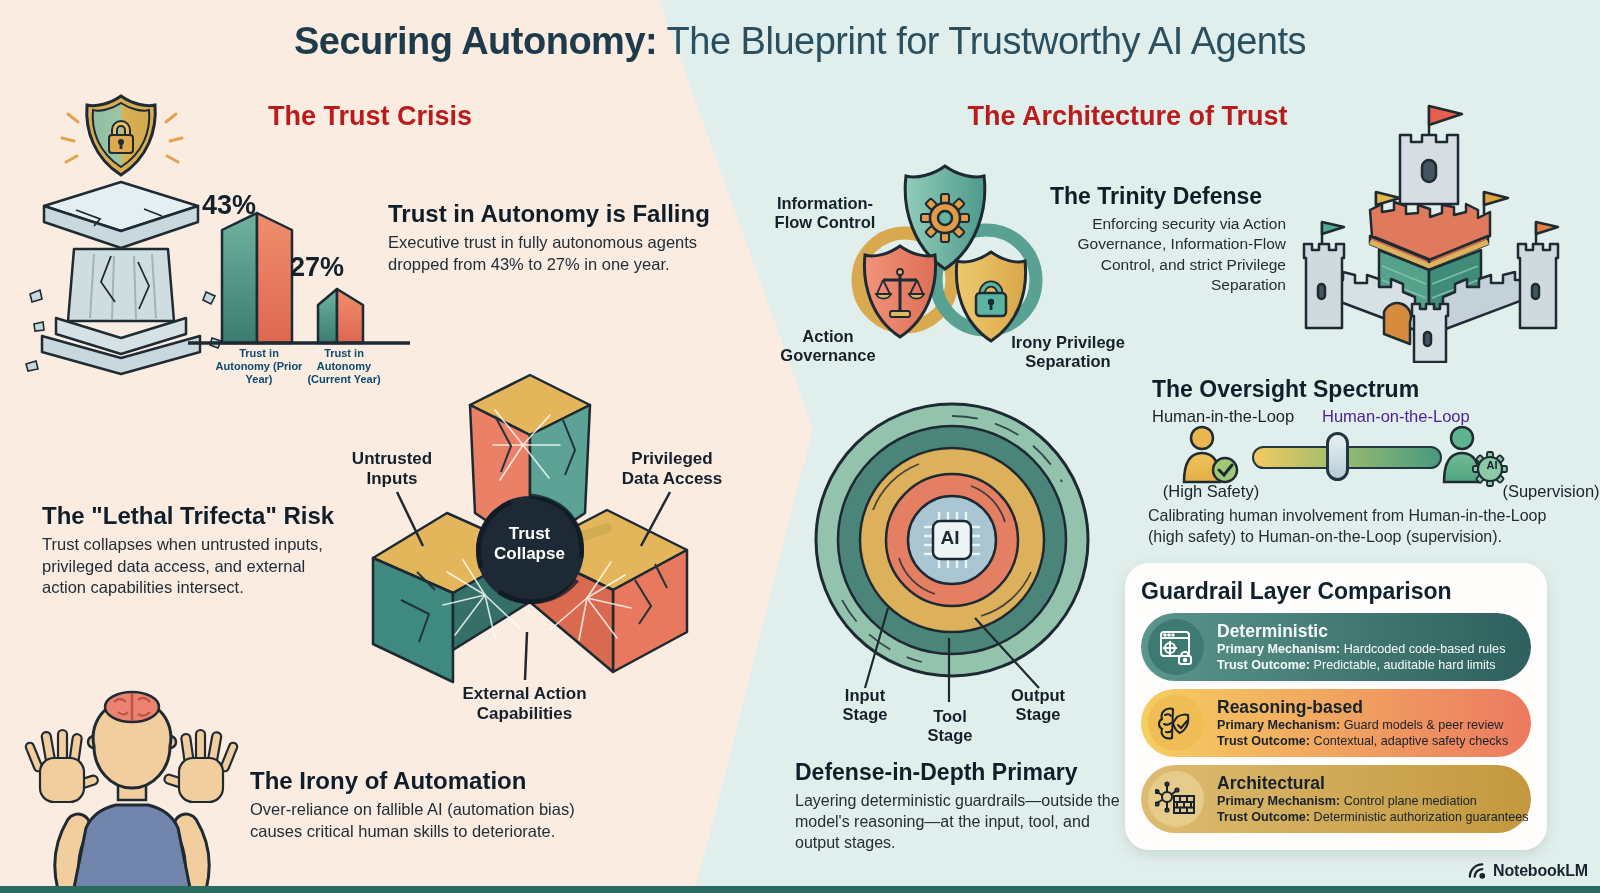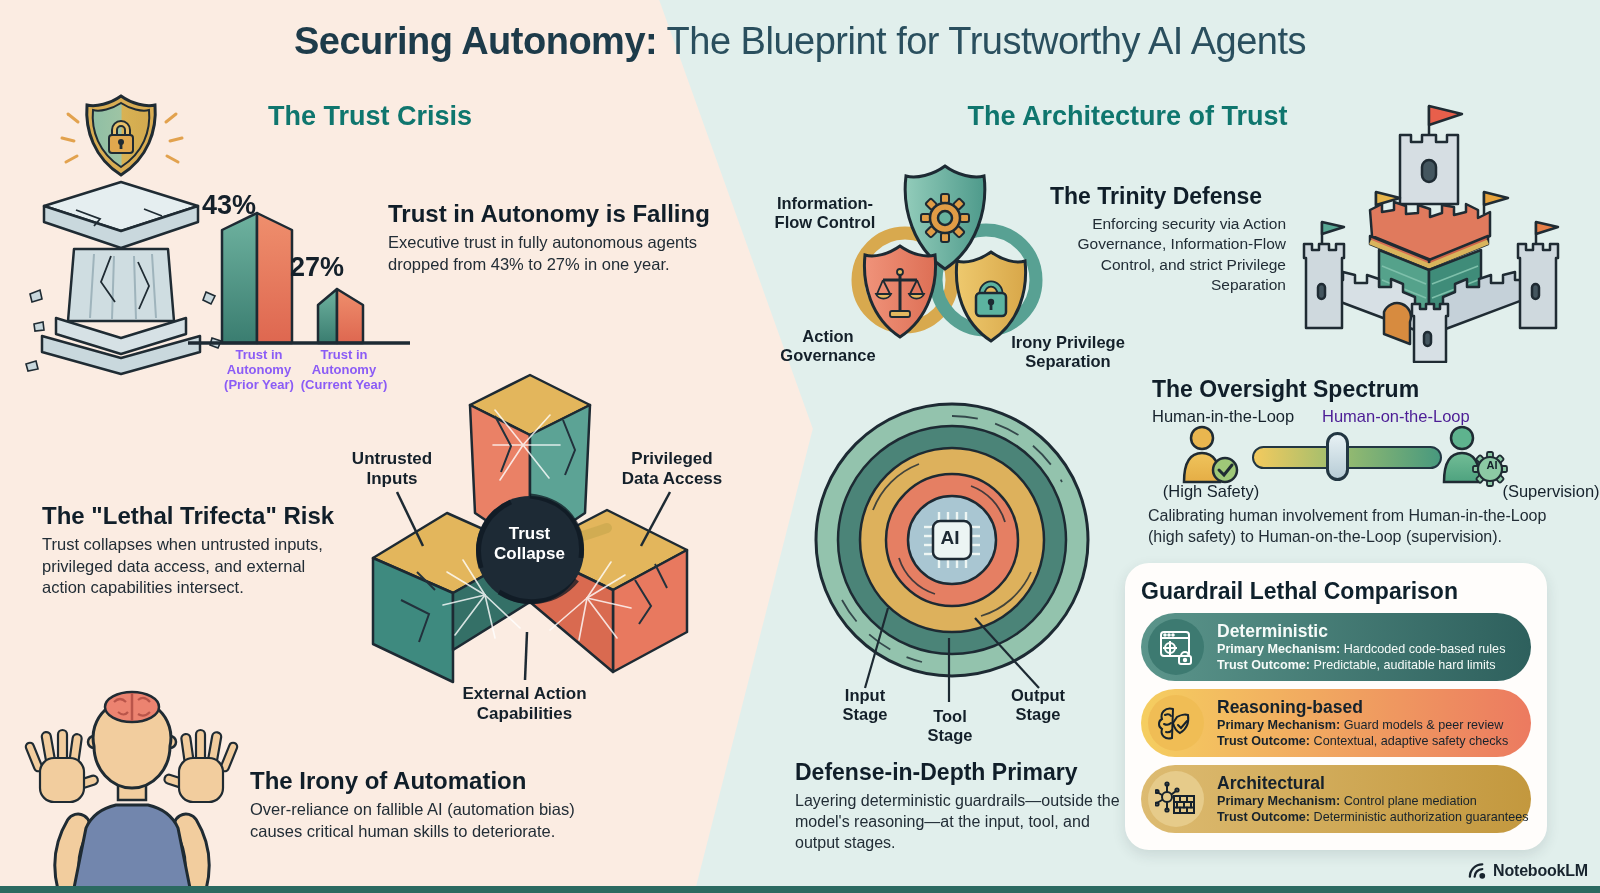--- a/index.html
+++ b/index.html
@@ -5,26 +5,26 @@
   * { margin:0; padding:0; box-sizing:border-box; }
   html,body { width:1600px; height:893px; }
   body { font-family:"Liberation Sans","DejaVu Sans",sans-serif; color:#1d2933; }
   #stage { position:relative; width:1600px; height:893px; overflow:hidden; background:#e1efec; }
   .bg-peach { position:absolute; inset:0; background:#fbece2;
     clip-path:polygon(0 0, 41.2% 0, 50.8% 48%, 43.4% 100%, 0 100%); }
   .bottom-strip { position:absolute; left:0; right:0; bottom:0; height:7px; background:#2b6a61; z-index:60; }
   .abs { position:absolute; }
   .h1 { font-size:38px; font-weight:bold; letter-spacing:-.5px; color:#1d3b4a; }
   .h1 .rest { font-weight:normal; color:#2a4f5e; }
-  .h2 { font-size:27px; font-weight:bold; color:#0f766e; }
+  .h2 { font-size:27px; font-weight:bold; color:#b91c1c; }
   .h3 { font-size:24px; font-weight:bold; color:#101e29; line-height:1.12; }
   .h3s { font-size:23px; font-weight:bold; color:#101e29; line-height:1.12; }
   .body-txt { font-size:16.5px; line-height:1.32; color:#222d36; margin-top:4px; }
   .lbl { font-weight:bold; font-size:17px; line-height:1.18; color:#14202a; text-align:center; }
-  .lbl-s { font-weight:bold; font-size:13px; line-height:1.16; color:#8b5cf6; text-align:center; }
+  .lbl-s { font-weight:bold; font-size:11px; line-height:1.16; color:#0c4a6e; text-align:center; }
   .pct { font-size:27px; font-weight:bold; color:#14202a; text-align:left; }
   .white { color:#fff; }
   
   .slider-track { position:absolute; left:1252px; top:446px; width:190px; height:23px;
     border:2.5px solid #223642; border-radius:12px;
     background:linear-gradient(90deg,#f3ca5e,#9bbd6f 45%,#48997e); }
   .slider-handle { position:absolute; left:1326px; top:432px; width:23px; height:49px;
     border:3px solid #223642; border-radius:12px;
     background:linear-gradient(180deg,#e7f1f4,#b7ccd6); }
   
@@ -472,21 +472,21 @@
   <div class="abs lbl" style="left:825px;top:686px;width:80px;font-size:16.5px;">Input Stage</div>
   <div class="abs lbl" style="left:910px;top:707px;width:80px;font-size:16.5px;">Tool Stage</div>
   <div class="abs lbl" style="left:993px;top:686px;width:90px;font-size:16.5px;">Output Stage</div>
 
   <div class="abs" style="left:795px;top:760px;width:330px;">
     <div class="h3s">Defense-in-Depth Primary</div>
     <div class="body-txt" style="font-size:16px;">Layering deterministic guardrails—outside the model's reasoning—at the input, tool, and output stages.</div>
   </div>
 
   <div class="gcard">
-    <div class="gcard-title">Guardrail Lethal Comparison</div>
+    <div class="gcard-title">Guardrail Layer Comparison</div>
 
     <div class="pill pill-1">
       <div class="pill-icon">
         <svg width="40" height="40" viewBox="0 0 40 40">
           <g stroke="#ffffff" stroke-width="2" fill="none">
             <rect x="5" y="5" width="28" height="24" rx="3"></rect>
             <line x1="5" y1="11" x2="33" y2="11"></line>
             <circle cx="9" cy="8" r="0.8" fill="#fff"></circle>
               <circle cx="13" cy="8" r="0.8" fill="#fff"></circle>
               <circle cx="17" cy="8" r="0.8" fill="#fff"></circle>

